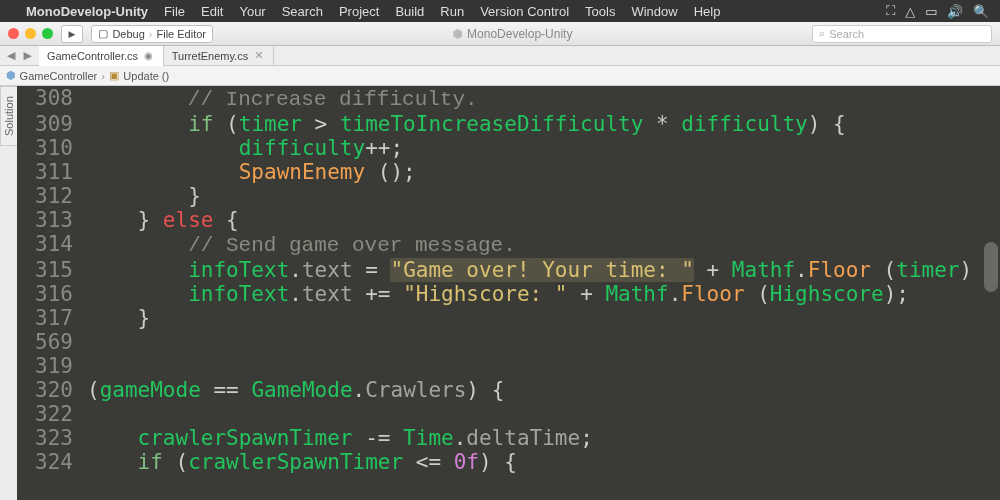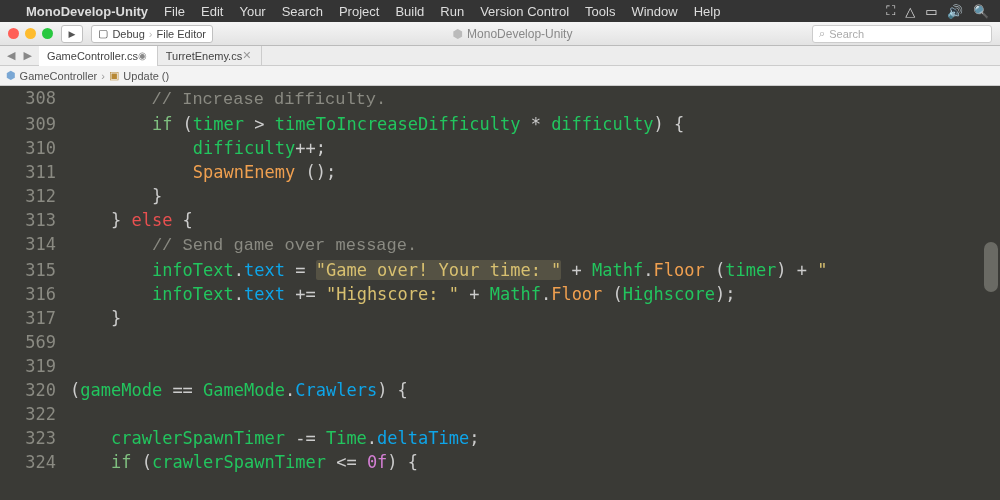--- a/index.html
+++ b/index.html
@@ -14,35 +14,35 @@
 .traffic { display:flex; gap:6px; }
 .tl { width:11px; height:11px; border-radius:50%; }
 .tl.red{background:#ff5f57;} .tl.yel{background:#febc2e;} .tl.grn{background:#28c840;}
 .play-btn { width:22px; height:18px; border:1px solid #c0c0c0; border-radius:3px; background:#fff; display:flex; align-items:center; justify-content:center; font-size:9px; color:#555; }
 .config-btn { height:18px; border:1px solid #c0c0c0; border-radius:3px; background:#fff; display:flex; align-items:center; padding:0 6px; font-size:11px; color:#444; gap:4px; }
 .titlebar .center { flex:1; text-align:center; font-size:12px; color:#888; display:flex; justify-content:center; align-items:center; gap:4px; }
 .searchbox { width:180px; height:18px; border:1px solid #ccc; border-radius:3px; background:#fff; display:flex; align-items:center; padding:0 6px; color:#aaa; font-size:11px; gap:4px; }
 .secondbar { height:20px; background:#ededed; border-bottom:1px solid #ccc; display:flex; align-items:center; }
 .nav-arrows { display:flex; padding:0 4px; gap:2px; }
 .nav-arrows span { color:#888; font-size:11px; padding:0 3px; }
-.filetab { height:20px; display:flex; align-items:center; padding:0 10px 0 8px; font-size:11px; color:#444; border-right:1px solid #ccc; }
+.filetab { height:20px; display:flex; align-items:center; padding:0 10px 0 8px; font-size:11px; color:#444; border-right:1px solid #ccc; gap:6px; }
 .filetab.active { background:#fff; }
 .filetab .dot { color:#888; font-size:10px; }
 .filetab .close { color:#999; font-size:11px; }
 .breadcrumb { height:20px; background:#f3f3f3; border-bottom:1px solid #ccc; display:flex; align-items:center; padding:0 6px; font-size:11px; color:#555; gap:4px; }
 .breadcrumb .ico-c { color:#7aa7d4; }
 .breadcrumb .ico-m { color:#b78834; }
 .breadcrumb .sep { color:#999; }
 .sidetab { position:absolute; left:0; top:86px; width:18px; height:60px; background:#eee; border:1px solid #ccc; writing-mode:vertical-rl; text-orientation:mixed; font-size:11px; color:#666; display:flex; align-items:center; justify-content:center; transform:rotate(180deg); }
-.editor { background:#3a3a36; color:#ccc; font-family:"Menlo","Monaco",monospace; font-size:17px; line-height:24px; height:414px; overflow:hidden; position:relative; margin-left:0; }
+.editor { background:#3a3a36; color:#ccc; font-family:"Menlo","Monaco",monospace; font-size:21px; line-height:24px; height:414px; overflow:hidden; position:relative; margin-left:17px; }
 .editor .line { display:flex; white-space:pre; }
 .editor .gutter { width:70px; text-align:right; color:#8a8a82; padding-right:14px; flex-shrink:0; user-select:none; }
 .editor .code { flex:1; }
 .tok-kw { color:#7fbf7f; }
-.tok-prop { color:#0ea5e9; }
+.tok-prop { color:#a3a3a3; }
 .tok-type { color:#22c55e; }
 .tok-call { color:#f0a050; }
 .tok-str { color:#d8c070; }
 .tok-num { color:#d47fd4; }
 .tok-cmt { color:#8a8a82;font-family:Liberation Mono, monospace; }
 .tok-else { color:#e85050; }
 .hl { background:#555244; border-radius:2px; }
 .scrollbar-v { position:absolute; right:2px; top:2px; width:14px; height:410px; }
 .scrollbar-v .thumb { position:absolute; top:154px; width:14px; height:50px; background:#6a6a64; border-radius:7px; }
 </style>

